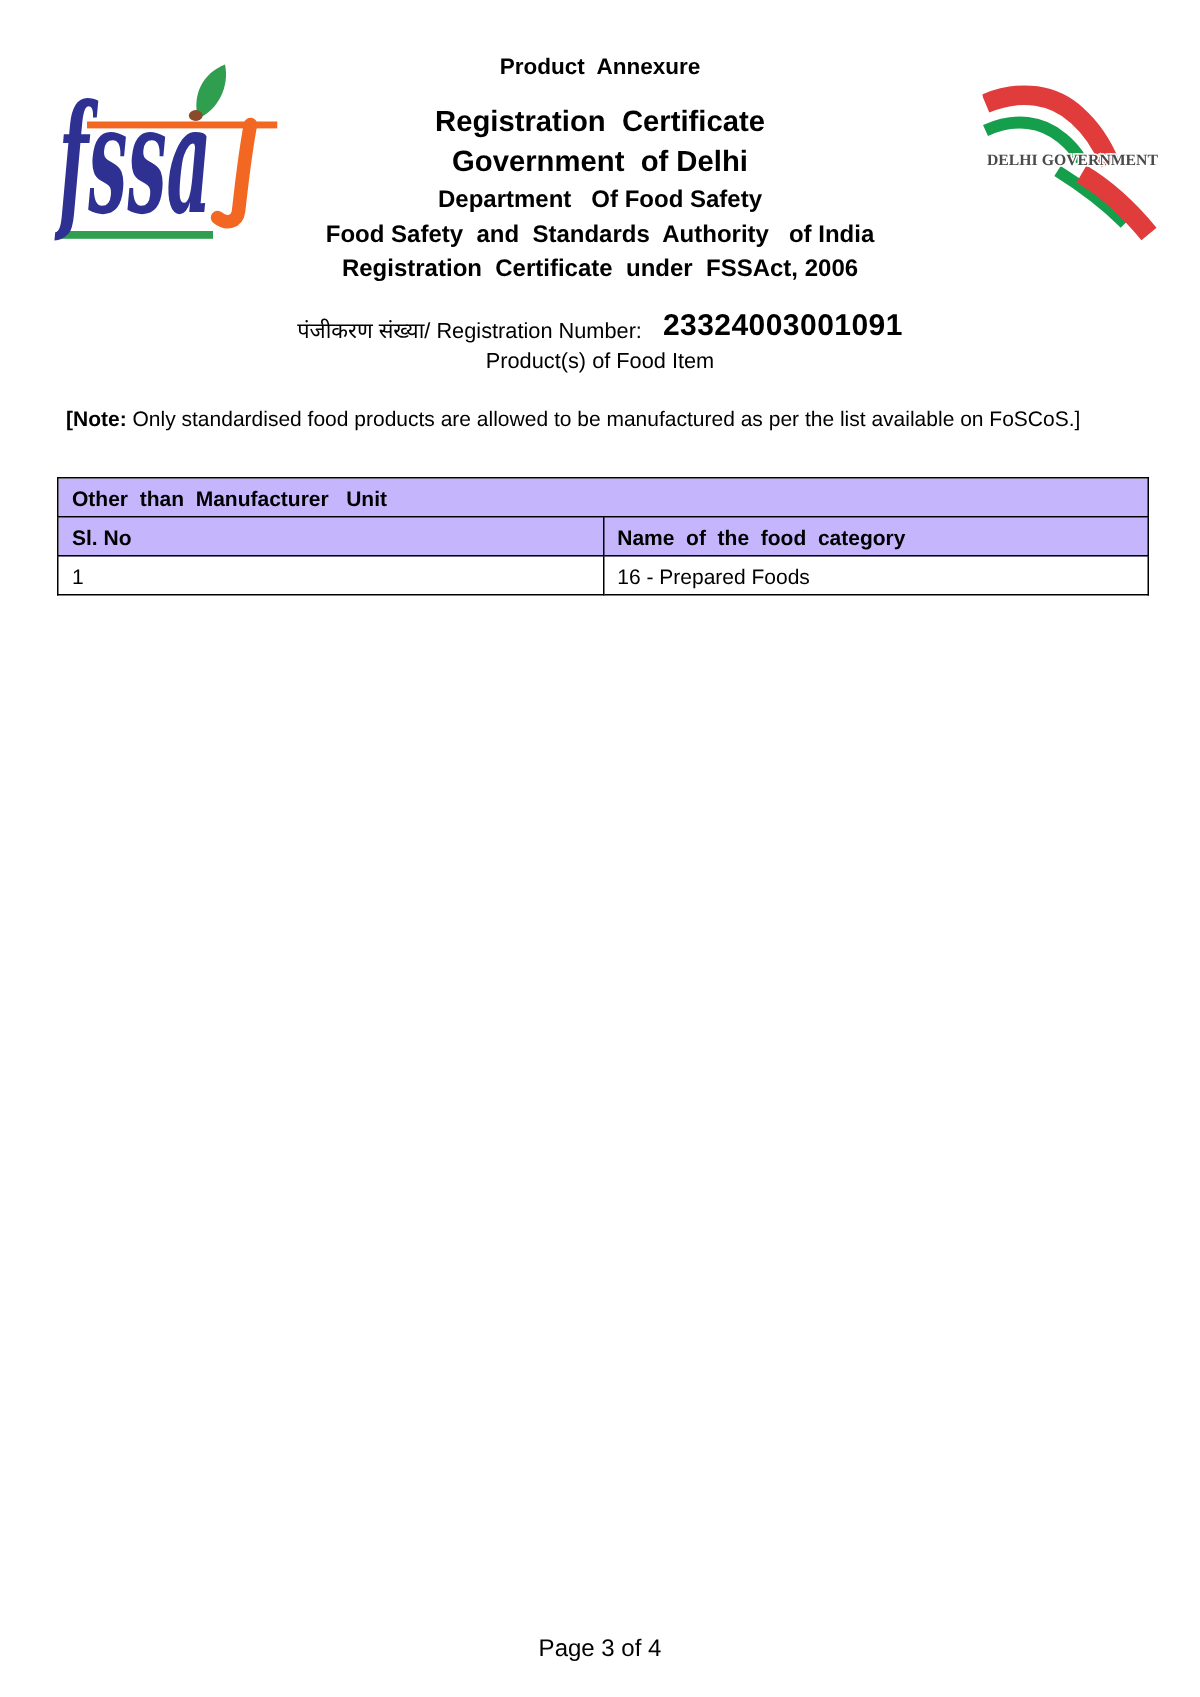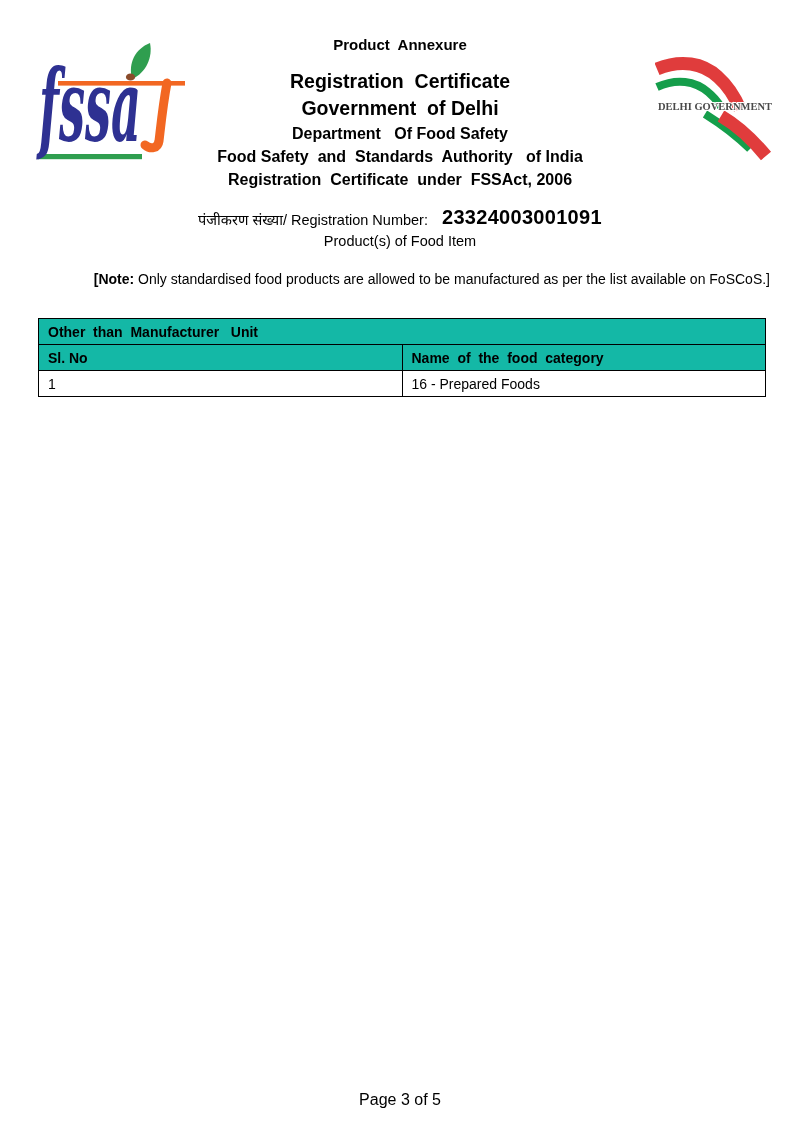--- a/index.html
+++ b/index.html
@@ -23,34 +23,34 @@
 
   .reg-line {
     margin-top:15px; font-size:14.5px;
     display:flex; justify-content:center; align-items:flex-end;
   }
   .reg-num { font-weight:bold; font-size:20px; margin-left:14px; letter-spacing:0.3px; }
   .details-title { font-size:14.5px; margin-top:4px; }
 
   
   .note {
-    margin:22px 30px 0 44px; font-size:14px; text-align:right; line-height:17px;
+    margin:22px 30px 0 44px; font-size:14px; text-align:left; line-height:17px;
   }
   .note .note-prefix { font-weight:bold; }
 
   
   table.food-table {
     border-collapse:collapse; table-layout:fixed;
     margin:30px 34px 0 38px; width:728px;
   }
   .food-table td, .food-table th {
     border:1.7px solid #000; font-size:14px; text-align:left;
     padding:3px 9px; height:26px; vertical-align:middle;
   }
-  .food-table .hdr { background:#14b8a6; font-weight:bold; }
+  .food-table .hdr { background:#c4b5fd; font-weight:bold; }
   .food-table .col-sl { width:55px; }
 
   
   .page-footer {
     position:absolute; top:1091px; left:0; width:100%;
     text-align:center; font-size:16px;
   }
 </style>
 </head>
 <body>
@@ -105,13 +105,13 @@
       <th class="hdr col-sl pre">Sl. No</th>
       <th class="hdr pre">Name  of  the  food  category</th>
     </tr>
     <tr>
       <td>1</td>
       <td>16 - Prepared Foods</td>
     </tr>
   </tbody>
 </table>
 
-<div class="page-footer">Page 3 of 5</div>
+<div class="page-footer">Page 3 of 4</div>
 
 </body></html>

